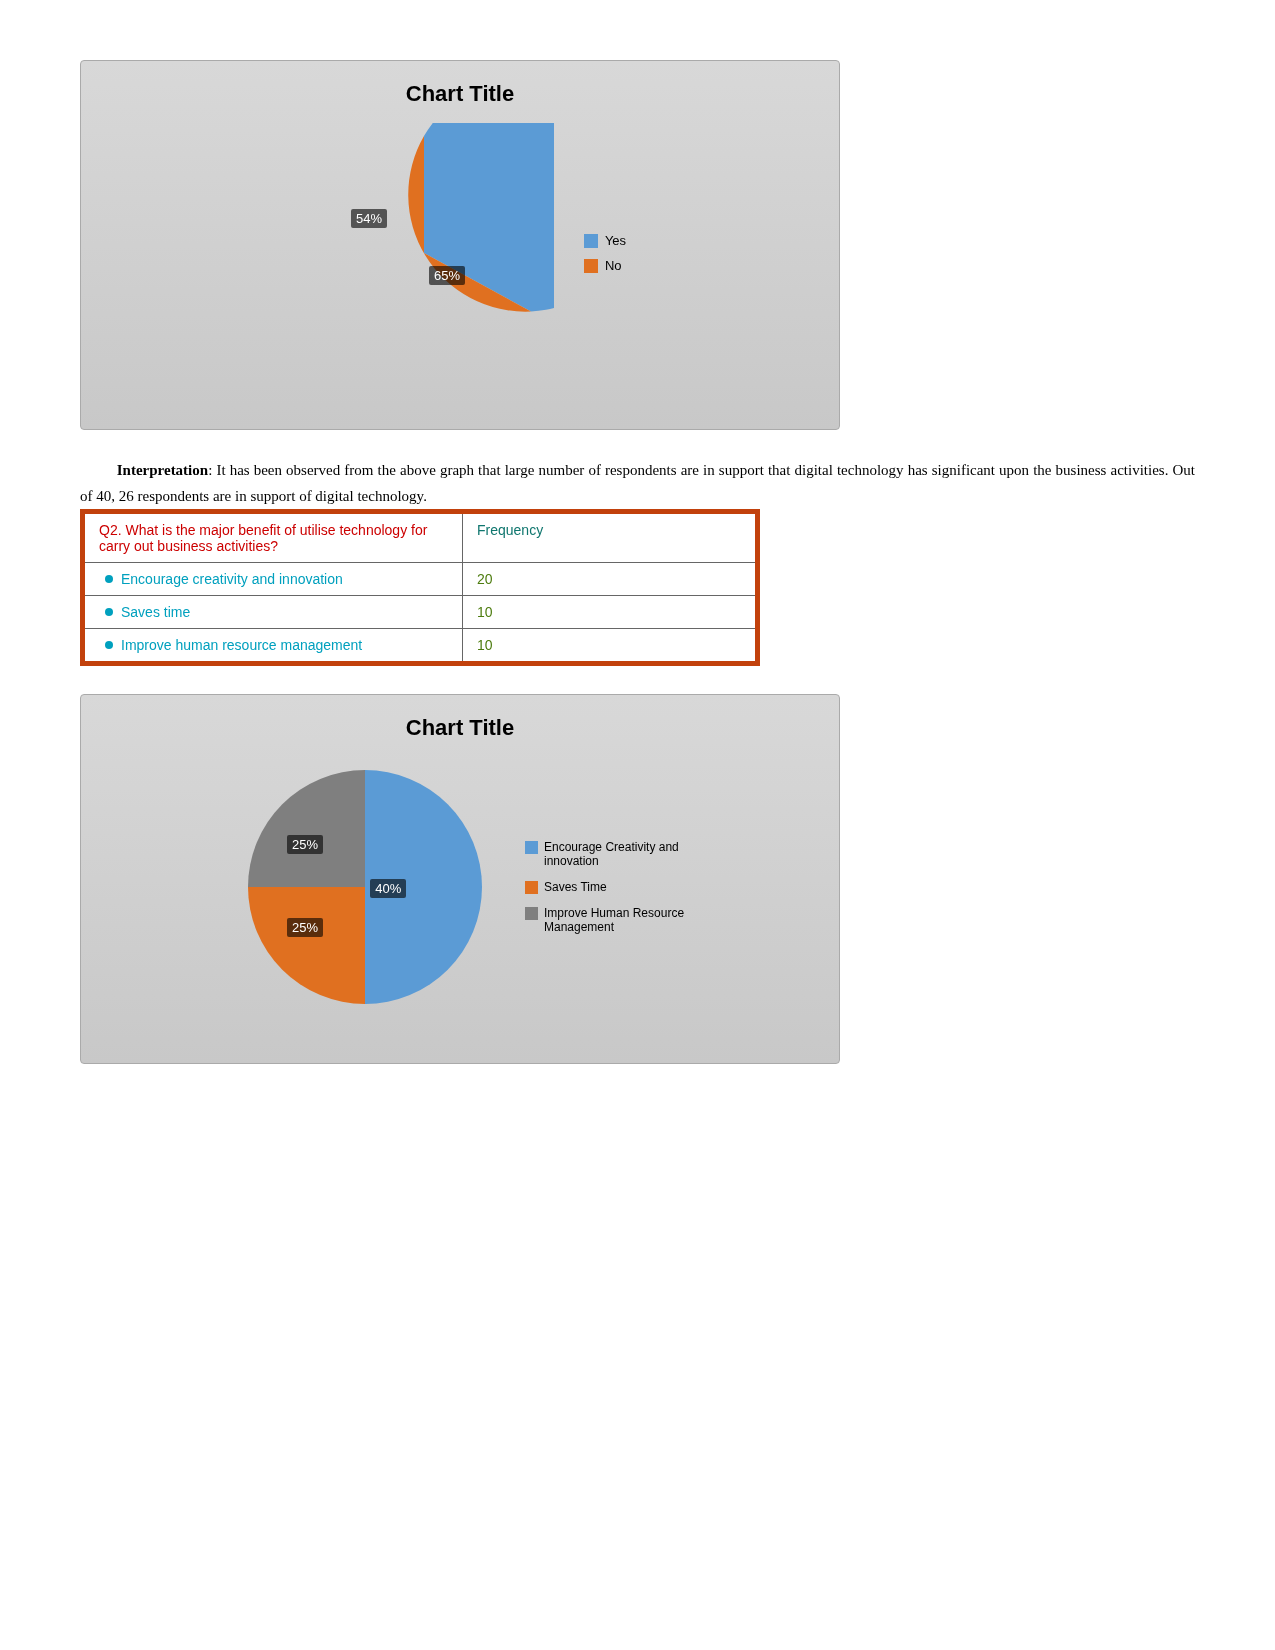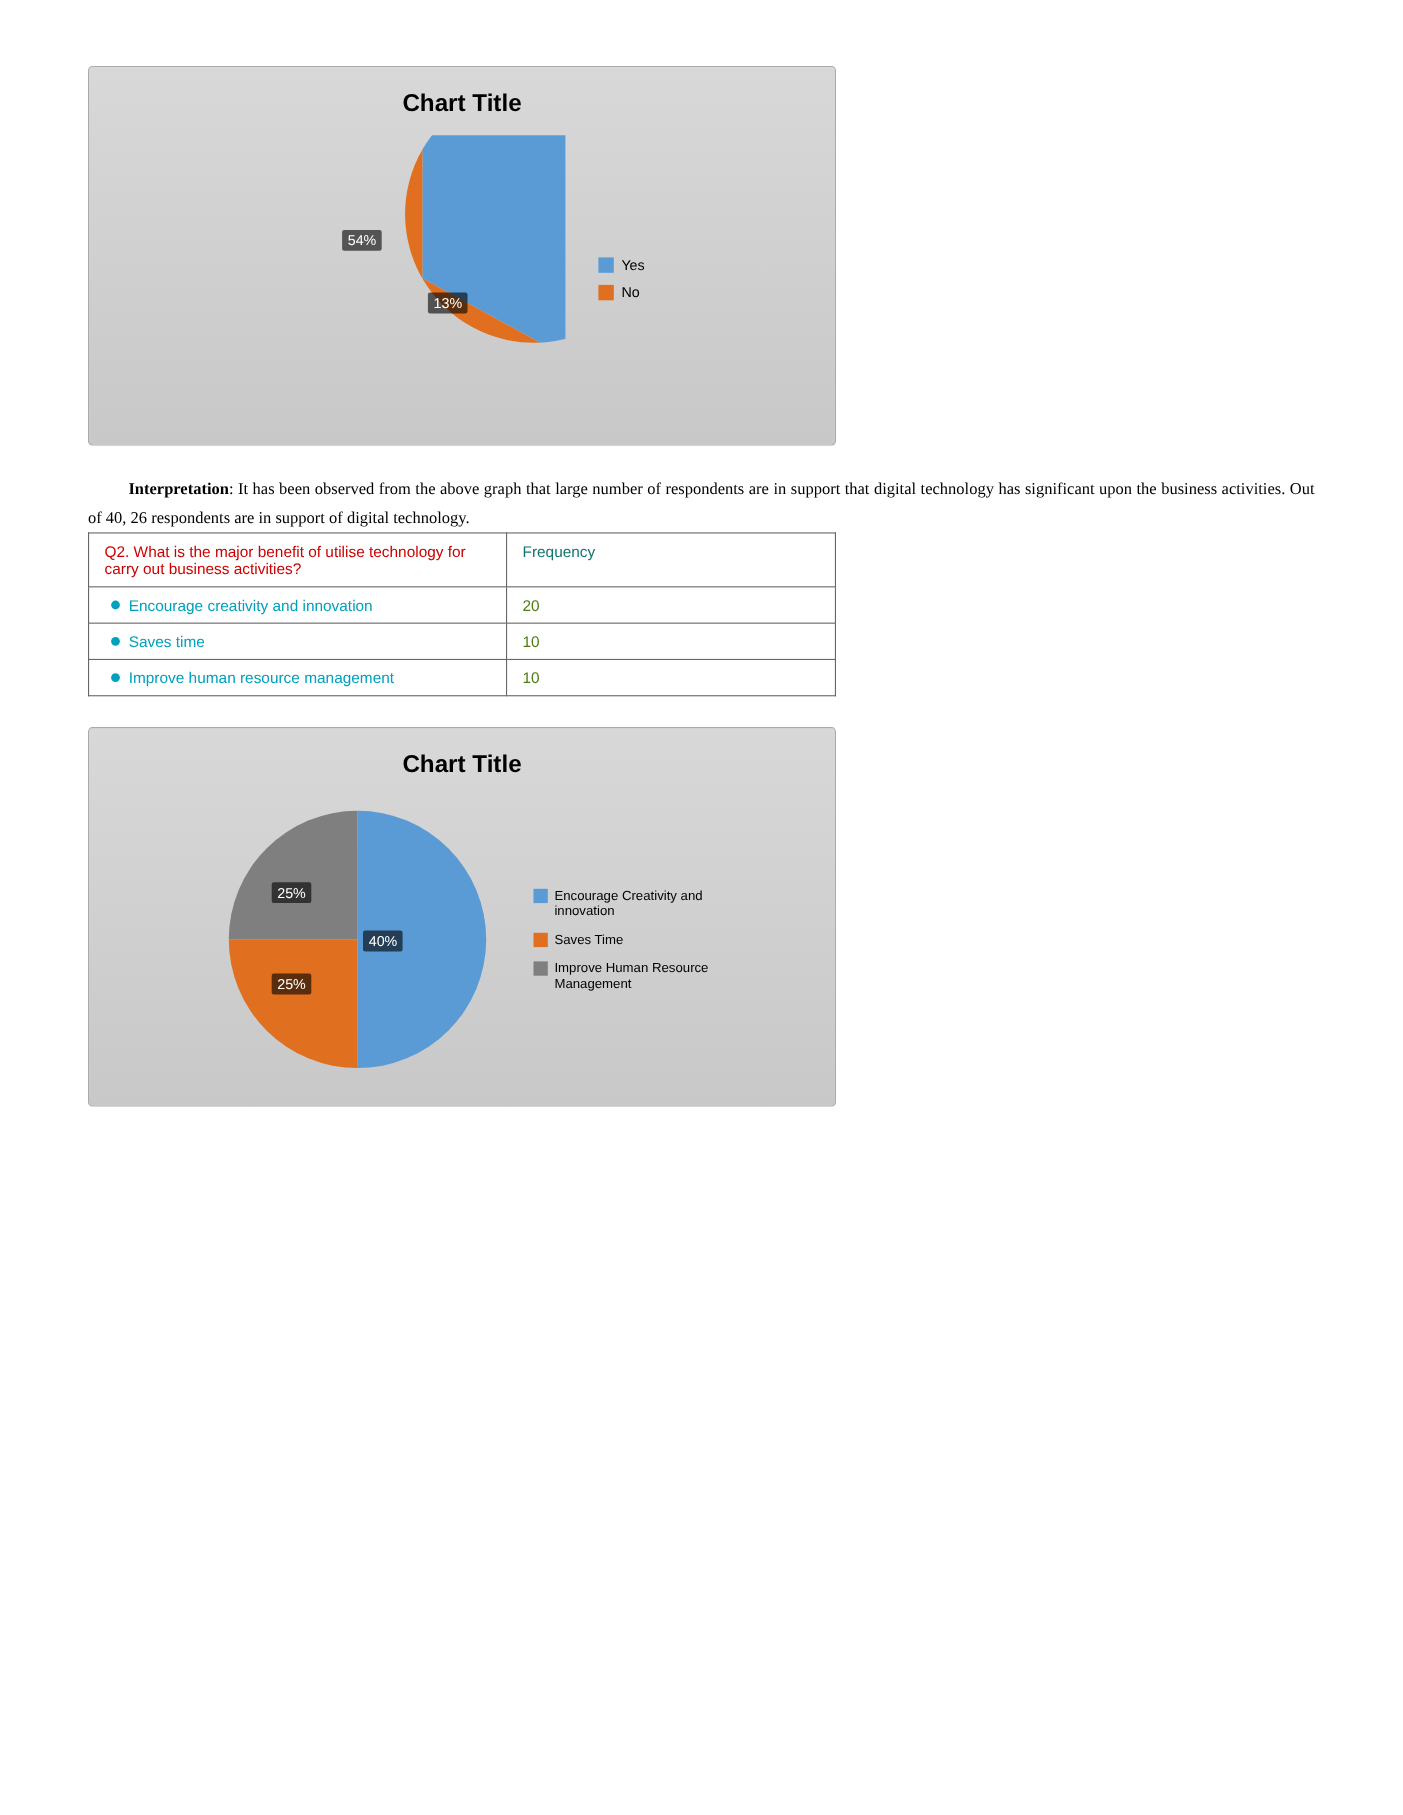--- a/index.html
+++ b/index.html
@@ -10,23 +10,23 @@
       color: #000;
       width: 1275px;
       min-height: 1650px;
       padding: 60px 80px;
     }
 
     .chart-container {
       background: linear-gradient(180deg, #d8d8d8 0%, #c8c8c8 100%);
       border: 1px solid #aaa;
       border-radius: 4px;
-      padding: 20px 30px 21px;
+      padding: 20px 30px 46px;
       margin-bottom: 28px;
-      width: 680px;
+      width: 760px;
     }
 
     .chart-title {
       text-align: center;
       font-size: 22px;
       font-weight: bold;
       color: #000;
       margin-bottom: 16px;
       font-family: Arial, sans-serif;
     }
@@ -86,21 +86,21 @@
     }
 
     .interpretation-para strong {
       font-weight: bold;
     }
 
     table.data-table {
       border-collapse: collapse;
       width: 680px;
       margin-bottom: 28px;
-      border: 1px solid #c2410c;
+      border: 5px solid #c2410c;
     }
 
     table.data-table td {
       border: 1px solid #666;
       padding: 8px 14px;
       font-family: Arial, sans-serif;
       font-size: 14px;
     }
 
     table.data-table .question-cell {
@@ -171,21 +171,21 @@
   <div class="chart-title">Chart Title</div>
   <div class="chart-area">
     <div class="pie-wrapper">
       <svg viewBox="0 0 200 200" xmlns="http://www.w3.org/2000/svg">
 
         <path d="M100,100 L100,10 A90,90 0 1,1 182.3,145 Z" fill="#5b9bd5"></path>
 
         <path d="M100,100 L182.3,145 A90,90 0 0,1 100,10 Z" fill="#e07020"></path>
       </svg>
       
-      <div class="pie-label" style="left:52%;top:55%;">13%</div>
+      <div class="pie-label" style="left:52%;top:55%;">65%</div>
       <div class="pie-label" style="left:22%;top:33%;">54%</div>
     </div>
     <div class="legend">
       <div class="legend-item">
         <div class="legend-color" style="background:#5b9bd5;"></div>
         <span>Yes</span>
       </div>
       <div class="legend-item">
         <div class="legend-color" style="background:#e07020;"></div>
         <span>No</span>

